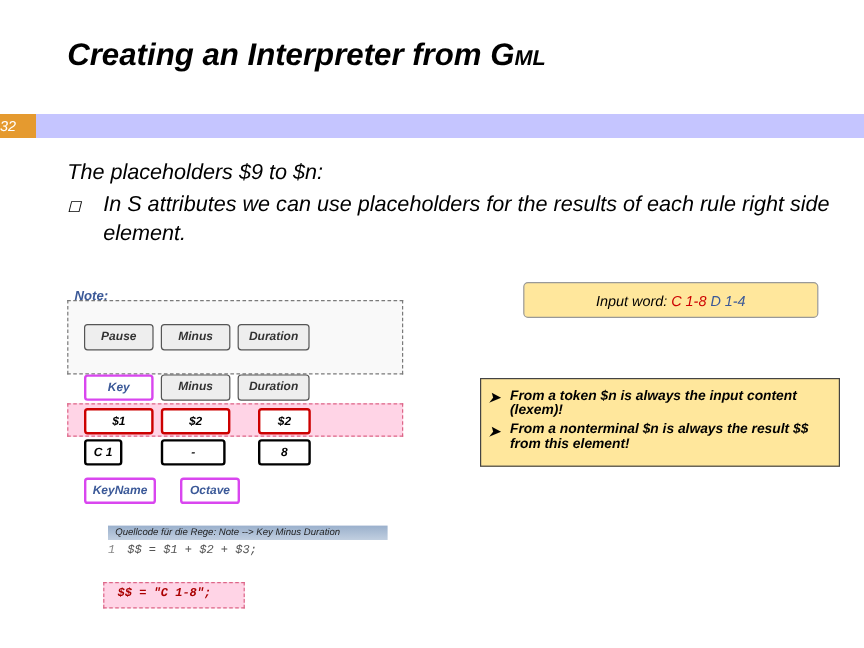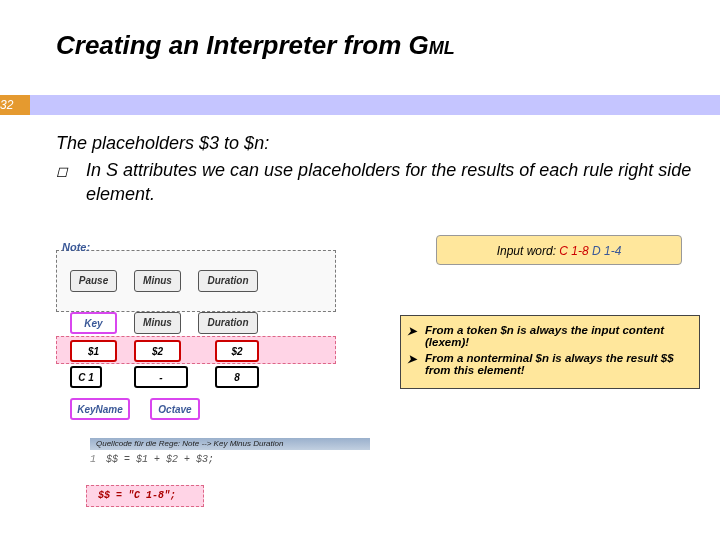--- a/index.html
+++ b/index.html
@@ -104,21 +104,21 @@
   .dia-note-label {
     position: absolute;
     top: 1px;
     left: 12px;
     font-size: 11px;
     color: #3b5998;
     font-weight: bold;
   }
   .ebox {
     position: absolute;
-    width: 47px;
+    width: 58px;
     height: 22px;
     border: 1px solid #555;
     border-radius: 3px;
     background: #eee;
     font-size: 10px;
     text-align: center;
     line-height: 20px;
     font-weight: bold;
     color: #333;
   }
@@ -143,21 +143,21 @@
   .ph2b { top: 100px; left: 165px; width:44px; background:#fff; border:2px solid #c00; color:#000; font-weight:bold; }
   .c1box { top: 126px; left: 20px; width:32px; background:#fff; border:2px solid #000; color:#000; font-weight:bold;}
   .dashbox { top: 126px; left: 84px; width:54px; background:#fff; border:2px solid #000; color:#000; font-weight:bold;}
   .eightbox { top: 126px; left: 165px; width:44px; background:#fff; border:2px solid #000; color:#000; font-weight:bold;}
   .keyname { top: 158px; left: 20px; width: 60px; }
   .octave  { top: 158px; left: 100px; width: 50px; }
   .quellcode {
     position: absolute;
     top: 198px;
     left: 40px;
-    width: 280px;
+    width: 233px;
     height: 12px;
     background: linear-gradient(to bottom, #9ab0cc, #c1cfe0);
     font-size: 8px;
     color: #222;
     padding-left: 6px;
     line-height: 12px;
   }
   .code-line {
     position: absolute;
     top: 214px;
@@ -191,21 +191,21 @@
 <body>
 
 <div class="title">
   <span>Creating an Interpreter from G</span><span class="sub">ML</span>
 </div>
 
 <div class="page-stripe"></div>
 <div class="page-num">32</div>
 
 <div class="body-text">
-  <div class="heading">The placeholders $3 to $n:</div>
+  <div class="heading">The placeholders $9 to $n:</div>
   <div class="bullet-row">
     <div class="bullet-ico">◻</div>
     <div class="bullet-content">In S attributes we can use placeholders for the results of each rule right side element.</div>
   </div>
 </div>
 
 <div class="input-box">
   <span>Input word: </span><span class="c1">C 1-8</span><span class="d1"> D 1-4</span>
 </div>
 

